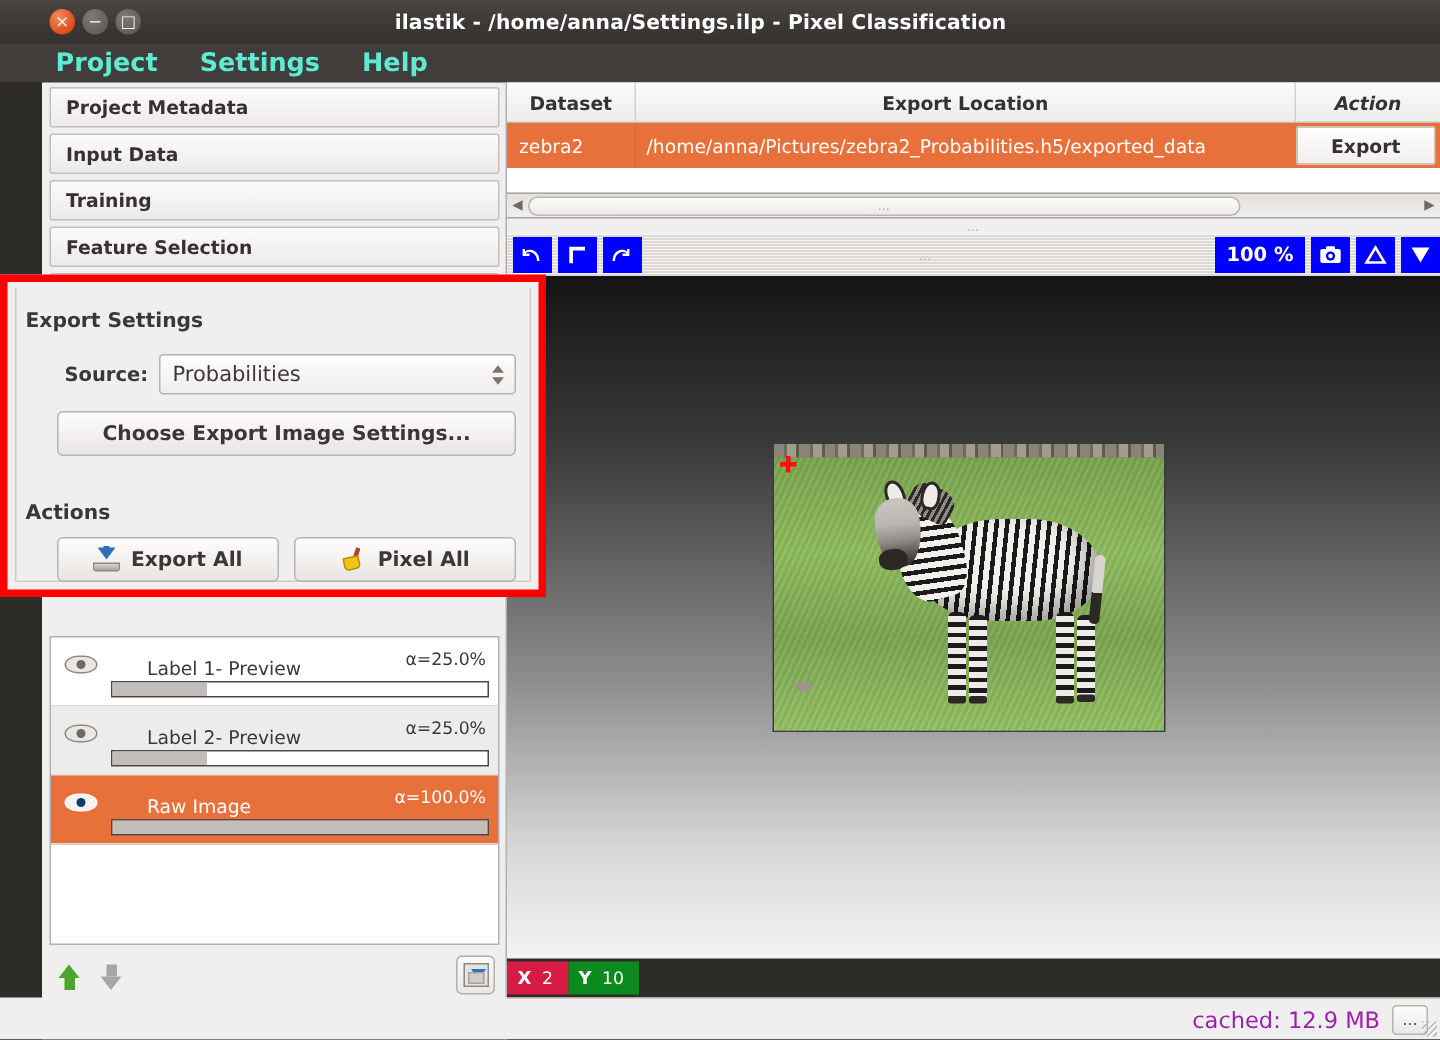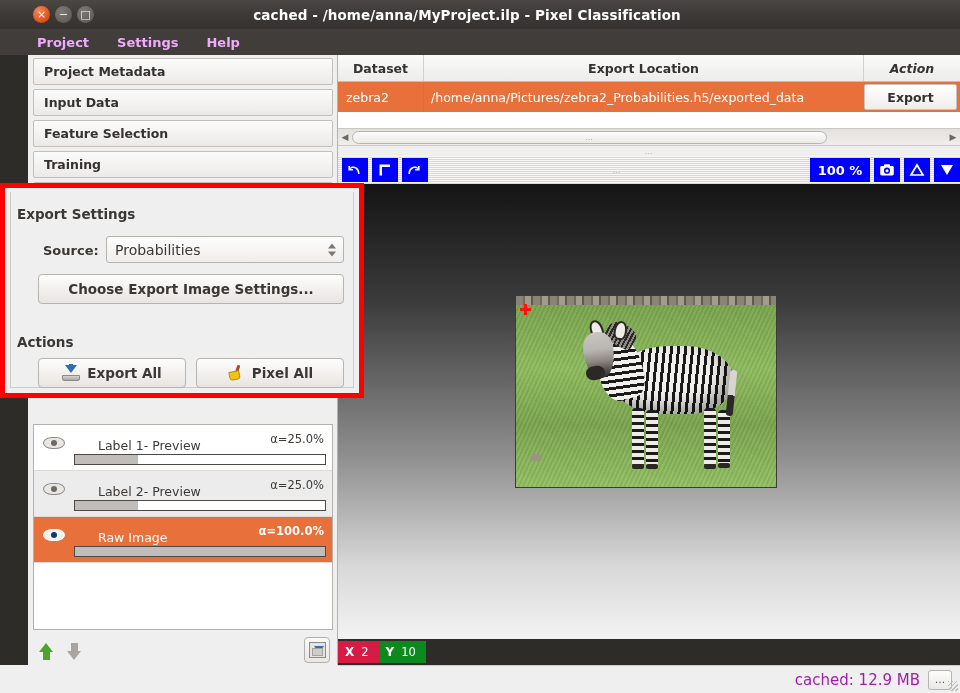--- a/index.html
+++ b/index.html
@@ -32,21 +32,21 @@
     margin-right: 120px; letter-spacing: .1px;
   }
 
   
   .menubar {
     position: absolute; left: 0; top: 29px; width: 960px; height: 26px;
     background: #403d3a; display: flex; align-items: center;
     padding-left: 34px; gap: 22px;
   }
   .menuitem {
-    color: #f0abfc; font-size: 13px; font-weight: bold;
+    color: #5eead4; font-size: 17px; font-weight: bold;
     padding: 2px 3px; cursor: default;
   }
 
   
   .launcher {
     position: absolute; left: 0; top: 55px; width: 28px; height: 638px;
     background: #2e2c29;
   }
 
   
@@ -140,21 +140,21 @@
   .layer.sel .eye .pupil { background:#123a6b; }
   .lname {
     position: absolute; left: 64px; top: 13px;
     font-size: 12.5px; color: #3c3936;
   }
   .layer.sel .lname { color: #ffffff; }
   .lalpha {
     position: absolute; right: 8px; top: 7px;
     font-size: 11.5px; color: #3c3936;
   }
-  .layer.sel .lalpha { color: #ffffff; font-weight: bold; }
+  .layer.sel .lalpha { color: #ffffff; }
   .bar {
     position: absolute; left: 40px; right: 6px; top: 29px; height: 11px;
     background: #ffffff; border: 1px solid #4c4946;
   }
   .bar span { display: block; height: 100%; background: #c0bdba; }
 
   .layertools {
     position: absolute; left: 33px; top: 636px; width: 300px; height: 30px;
   }
   .arrbtn {
@@ -354,44 +354,44 @@
       <div class="wbtn close">
           <span>×</span>
         </div>
       <div class="wbtn min">
           <span>−</span>
         </div>
       <div class="wbtn max">
           <span>□</span>
         </div>
     </div>
-    <div class="wtitle">cached - /home/anna/MyProject.ilp - Pixel Classification</div>
+    <div class="wtitle">ilastik - /home/anna/Settings.ilp - Pixel Classification</div>
   </div>
 
   <div class="menubar">
     <div class="menuitem">Project</div>
     <div class="menuitem">Settings</div>
     <div class="menuitem">Help</div>
   </div>
 
   <div class="launcher"></div>
 
   <div class="leftpanel">
     <div class="applets">
       <div class="applet">
           <span>Project Metadata</span>
         </div>
       <div class="applet">
           <span>Input Data</span>
         </div>
       <div class="applet">
+          <span>Training</span>
+        </div>
+      <div class="applet">
           <span>Feature Selection</span>
-        </div>
-      <div class="applet">
-          <span>Training</span>
         </div>
       <div class="applet">
           <span>Prediction Export</span>
         </div>
       <div class="applet">
           <span>Batch Processing</span>
         </div>
     </div>
   </div>
 

